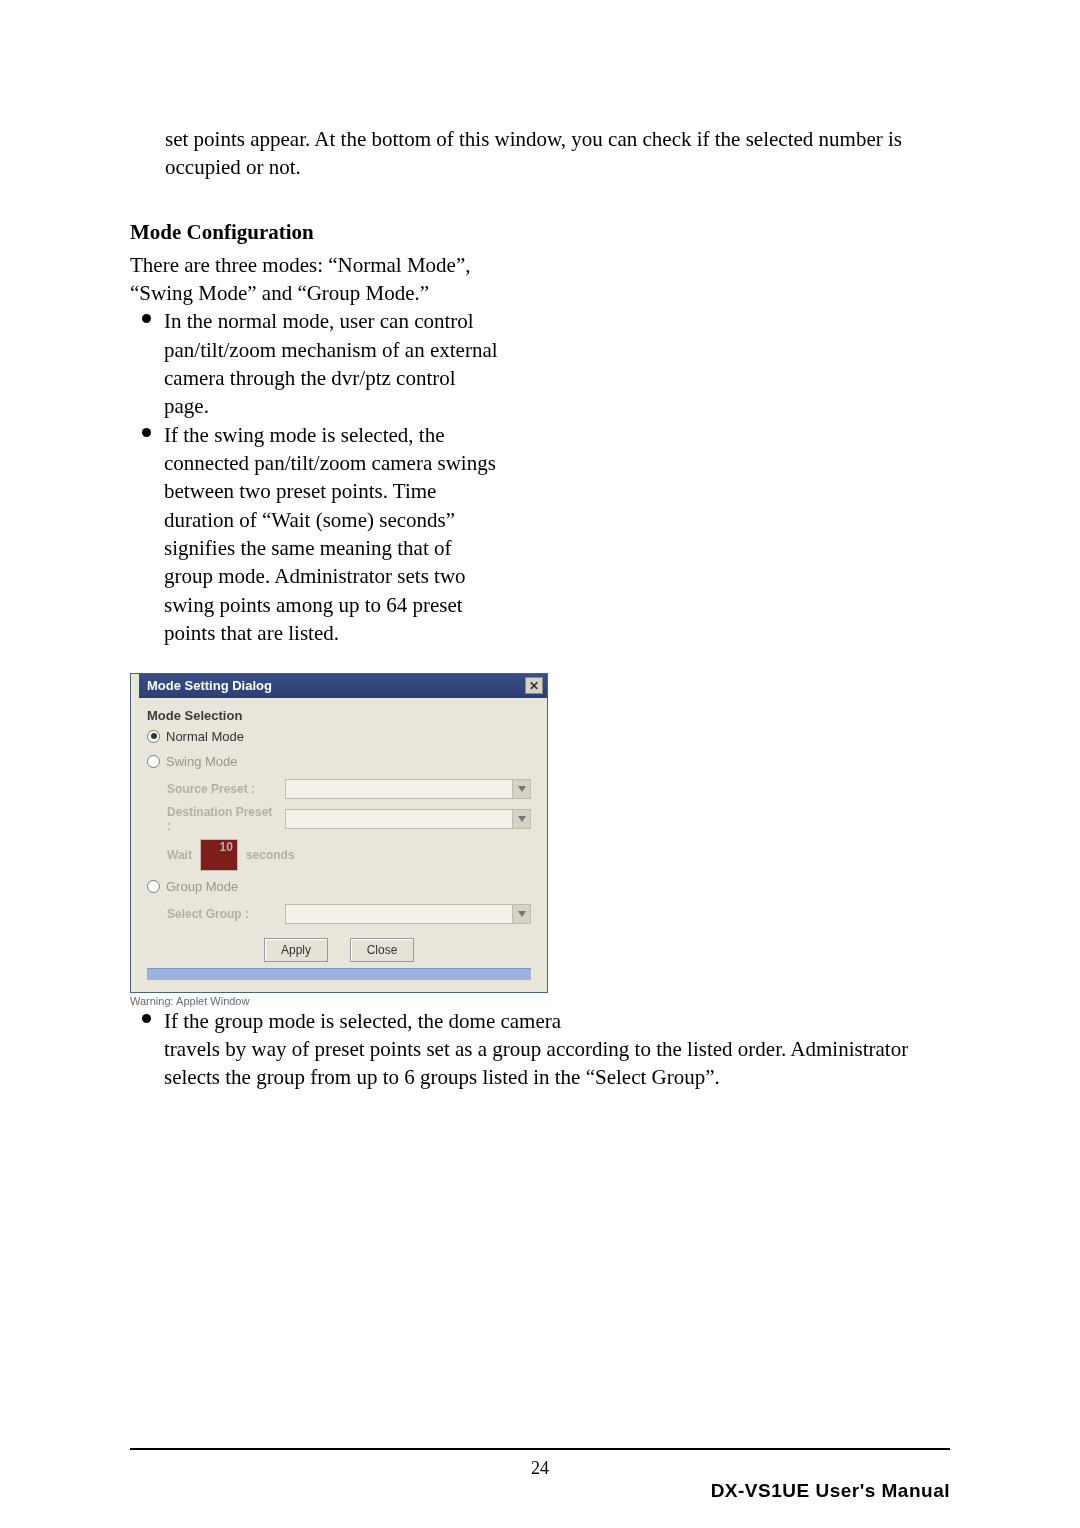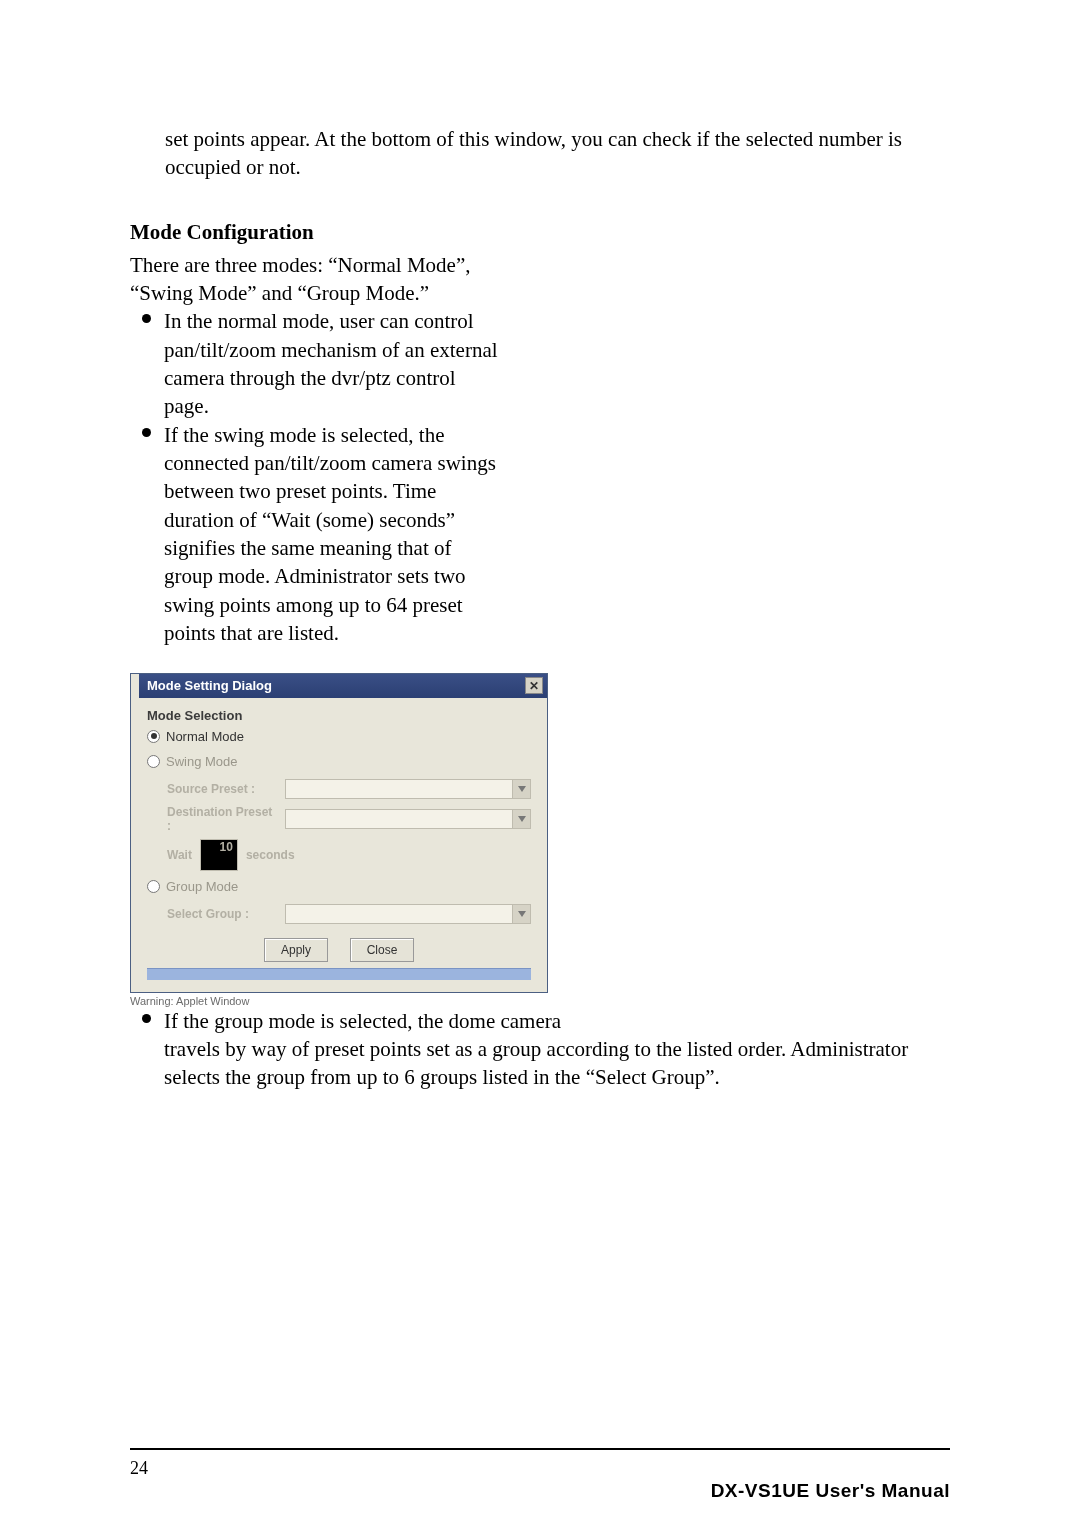--- a/index.html
+++ b/index.html
@@ -77,21 +77,21 @@
     flex: 1; height: 20px; background: #f4f2e8;
     border: 1px solid #bfbcaf; position: relative;
   }
   .dialog .dropdown .arrow {
     position: absolute; right: 0; top: 0; width: 18px; height: 100%;
     background: #d6d3c6; border-left: 1px solid #bfbcaf;
     display: flex; align-items: center; justify-content: center;
   }
   .dialog .dropdown .arrow svg { width: 8px; height: 6px; }
   .dialog .wait-input {
-    width: 38px; height: 32px; background: #000000;
+    width: 38px; height: 32px; background: #7f1d1d;
     border: 1px solid #bfbcaf; text-align: right; padding-right: 4px; color: #b3b0a4;
   }
   .dialog .btn-row { display: flex; justify-content: center; gap: 22px; margin: 14px 0 6px 0; }
   .dialog .btn {
     width: 64px; height: 24px;
     background: #e5e3d7;
     border: 1px solid #999;
     box-shadow: inset 1px 1px 0 #fff;
     font-size: 12px; color: #333;
     display: flex; align-items: center; justify-content: center;
@@ -103,21 +103,21 @@
   }
 
   
   .footer {
     position: absolute;
     bottom: 70px;
     left: 130px; right: 130px;
     border-top: 2px solid #000;
     padding-top: 8px;
   }
-  .footer .page-number { font-family: "Times New Roman", Times, serif; font-size: 18px; width: 100%; position: absolute; left: 0; right: 0; top: 8px; }
+  .footer .page-number { font-family: "Times New Roman", Times, serif; font-size: 18px; width: 100%; text-align: center; position: absolute; left: 0; right: 0; top: 8px; }
   .footer .manual { position: absolute; right: 0; top: 30px; font-family: Arial, Helvetica, sans-serif; font-weight: bold; font-size: 19px; letter-spacing: 0.5px; }
 </style>
 </head>
 <body>
 
 <div class="page">
 
   <p class="intro">set points appear. At the bottom of this window, you can check if the selected number is occupied or not.</p>
 
   <h3 class="section-title">Mode Configuration</h3>

